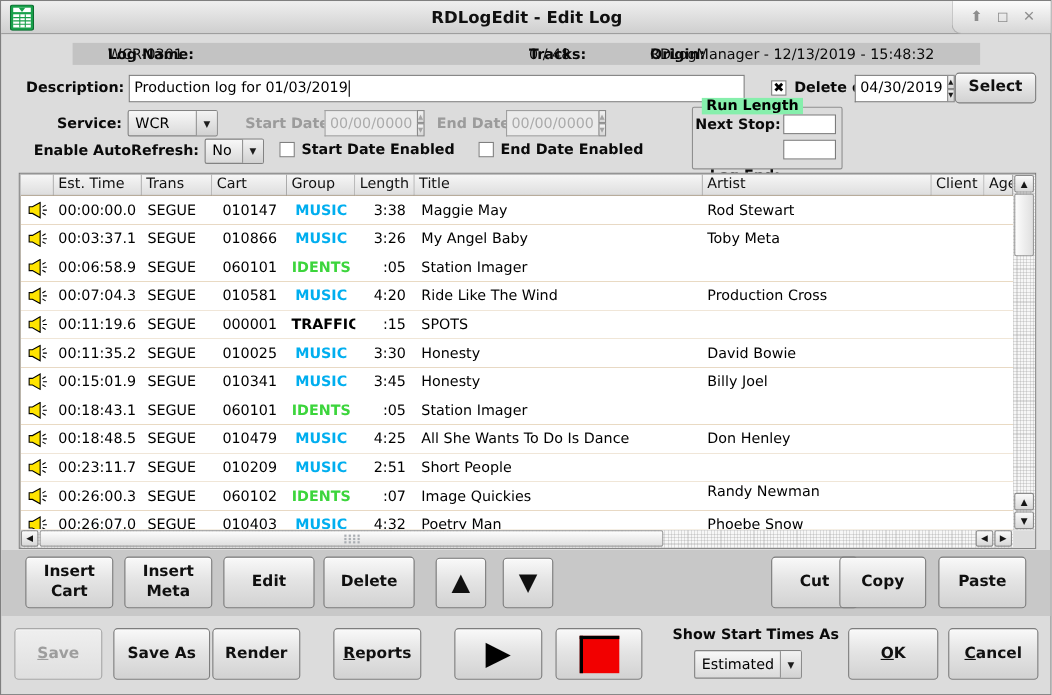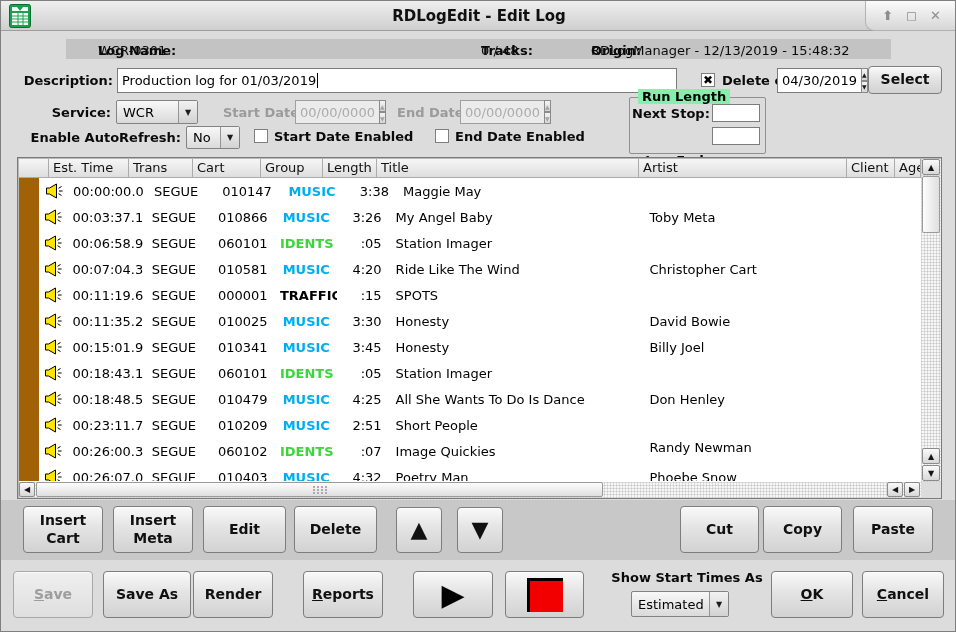--- a/index.html
+++ b/index.html
@@ -56,21 +56,21 @@
   .groupbox { position:absolute; border:1px solid #8f8f8f; border-radius:2px; }
   .groupbox .legend { position:absolute; top:-9px; left:8px; background:#86efac; padding:0 4px;
     font-size:13px; font-weight:bold; }
 
   
   .tframe { position:absolute; left:16px; top:156px; width:925px; height:342px;
     background:#fff; border:1px solid #7a7a7a; box-shadow:inset 1px 1px 0 #b9b9b9; }
   .thead { position:absolute; left:1px; top:1px; width:902px; height:19px; display:flex; }
   .th { height:19px; background:linear-gradient(#f6f6f6,#dedede); border-right:1px solid #ababab;
     border-bottom:1px solid #ababab; font-size:13px; color:#111; padding:1px 4px 0 4px; overflow:hidden; white-space:nowrap; }
-  .tbody { position:absolute; left:1px; top:20px; width:902px; height:303px; overflow:hidden; background:#a16207;padding-left:20px; }
+  .tbody { position:absolute; left:1px; top:20px; width:902px; height:303px; overflow:hidden; background:#a16207; }
   .trow { display:flex; height:26px; align-items:center; background:#fff; }
   .td { font-size:13px; color:#000; white-space:nowrap; overflow:hidden; padding:0 4px; }
   .c-icon { display:flex; align-items:center; justify-content:center; }
   .c-time { text-align:right; padding-right:9px; }
   .c-trans { padding-left:5px; }
   .c-cart { text-align:center; }
   .c-group { text-align:center; font-weight:bold; }
   .c-len { text-align:right; padding-right:8px; }
   .c-title { padding-left:6px; }
 
@@ -213,20 +213,21 @@
               <path d="M11.5 1 L4.5 5 H1.5 v6 H4.5 L11.5 15 Z" fill="#ffe400" stroke="#000"></path>
               <path d="M13.5 5.3 l3 -1.8 M14 8 h3.6 M13.5 10.7 l3 1.8" stroke="#000" fill="none"></path>
             </svg>
           </div>
           <div class="td c-time" style="width: 80px;">00:00:00.0</div>
           <div class="td c-trans" style="width: 64px;">SEGUE</div>
           <div class="td c-cart" style="width: 68px;">010147</div>
           <div class="td c-group" style="width: 62px; color: rgb(0, 174, 239);">MUSIC</div>
           <div class="td c-len" style="width: 54px;">3:38</div>
           <div class="td c-title" style="width: 262px;">Maggie May</div>
+          <div class="td c-artist" style="width: 208px;">Rod Stewart</div>
           <div class="td c-client" style="width: 48px;"></div>
           <div class="td c-age" style="width: 26px;"></div>
         </div>
         <div class="trow">
           <div class="td c-icon" style="width: 30px;">
             <svg width="19" height="16" viewBox="0 0 19 16">
               <path d="M11.5 1 L4.5 5 H1.5 v6 H4.5 L11.5 15 Z" fill="#ffe400" stroke="#000"></path>
               <path d="M13.5 5.3 l3 -1.8 M14 8 h3.6 M13.5 10.7 l3 1.8" stroke="#000" fill="none"></path>
             </svg>
           </div>
@@ -263,21 +264,21 @@
               <path d="M11.5 1 L4.5 5 H1.5 v6 H4.5 L11.5 15 Z" fill="#ffe400" stroke="#000"></path>
               <path d="M13.5 5.3 l3 -1.8 M14 8 h3.6 M13.5 10.7 l3 1.8" stroke="#000" fill="none"></path>
             </svg>
           </div>
           <div class="td c-time" style="width: 80px;">00:07:04.3</div>
           <div class="td c-trans" style="width: 64px;">SEGUE</div>
           <div class="td c-cart" style="width: 68px;">010581</div>
           <div class="td c-group" style="width: 62px; color: rgb(0, 174, 239);">MUSIC</div>
           <div class="td c-len" style="width: 54px;">4:20</div>
           <div class="td c-title" style="width: 262px;">Ride Like The Wind</div>
-          <div class="td c-artist" style="width: 208px;">Christopher Cart</div>
+          <div class="td c-artist" style="width: 208px;">Production Cross</div>
           <div class="td c-client" style="width: 48px;"></div>
           <div class="td c-age" style="width: 26px;"></div>
         </div>
         <div class="trow">
           <div class="td c-icon" style="width: 30px;">
             <svg width="19" height="16" viewBox="0 0 19 16">
               <path d="M11.5 1 L4.5 5 H1.5 v6 H4.5 L11.5 15 Z" fill="#ffe400" stroke="#000"></path>
               <path d="M13.5 5.3 l3 -1.8 M14 8 h3.6 M13.5 10.7 l3 1.8" stroke="#000" fill="none"></path>
             </svg>
           </div>
@@ -433,21 +434,21 @@
   <div class="btn" style="left:22px;  top:505px; width:80px; height:47px;">Insert Cart</div>
   <div class="btn" style="left:112px; top:505px; width:80px; height:47px;">Insert Meta</div>
   <div class="btn" style="left:202px; top:505px; width:83px; height:47px;">Edit</div>
   <div class="btn" style="left:293px; top:505px; width:83px; height:47px;">Delete</div>
   <div class="btn glyph-btn" style="left:395px; top:506px; width:46px; height:46px;">
       <span>▲</span>
     </div>
   <div class="btn glyph-btn" style="left:456px; top:506px; width:46px; height:46px;">
       <span>▼</span>
     </div>
-  <div class="btn" style="left:679px; top:505px; width:79px; height:47px;">Cut</div>
+  <div class="btn" style="left:700px; top:505px; width:79px; height:47px;">Cut</div>
   <div class="btn" style="left:762px; top:505px; width:79px; height:47px;">Copy</div>
   <div class="btn" style="left:852px; top:505px; width:80px; height:47px;">Paste</div>
 
   <div class="btn disabled accel" style="left:12px;  top:570px; width:80px; height:47px;"><u>S</u>ave</div>
   <div class="btn" style="left:102px; top:570px; width:88px; height:47px;">Save As</div>
   <div class="btn" style="left:192px; top:570px; width:80px; height:47px;">Render</div>
   <div class="btn accel" style="left:302px; top:570px; width:80px; height:47px;"><u>R</u>eports</div>
   <div class="btn" style="left:412px; top:570px; width:80px; height:47px;">
       <span class="play-glyph">▶</span>
     </div>

